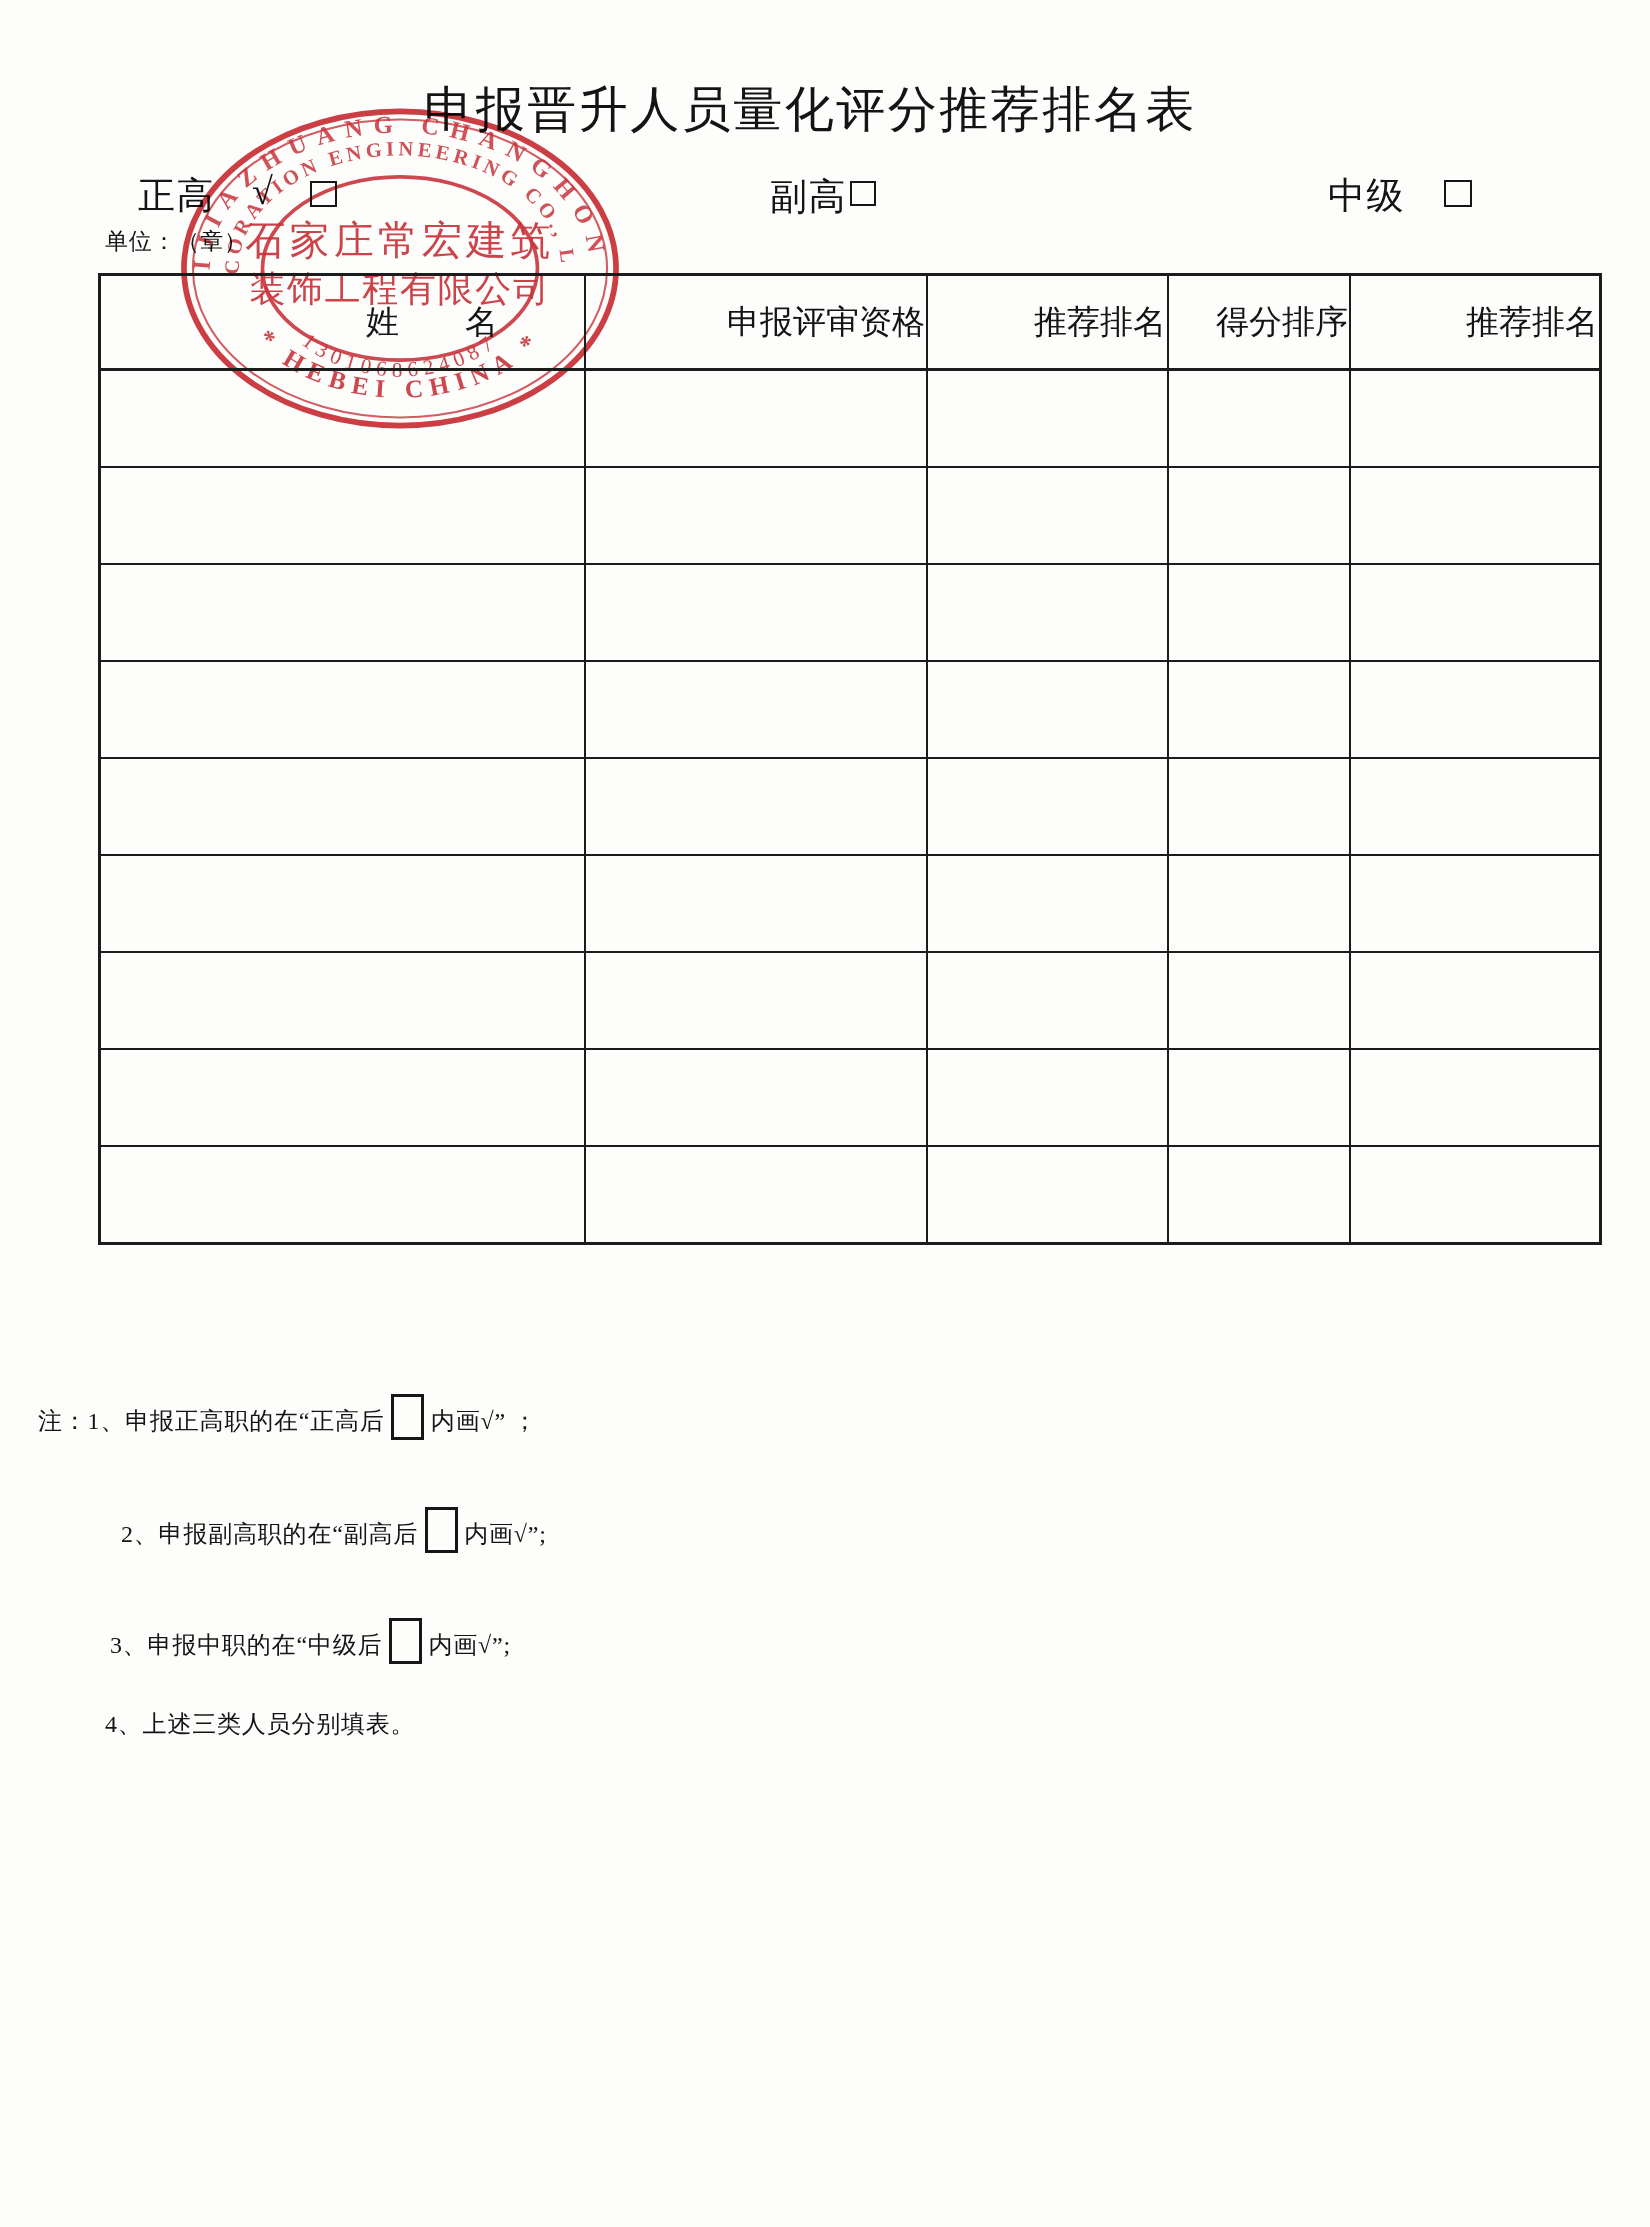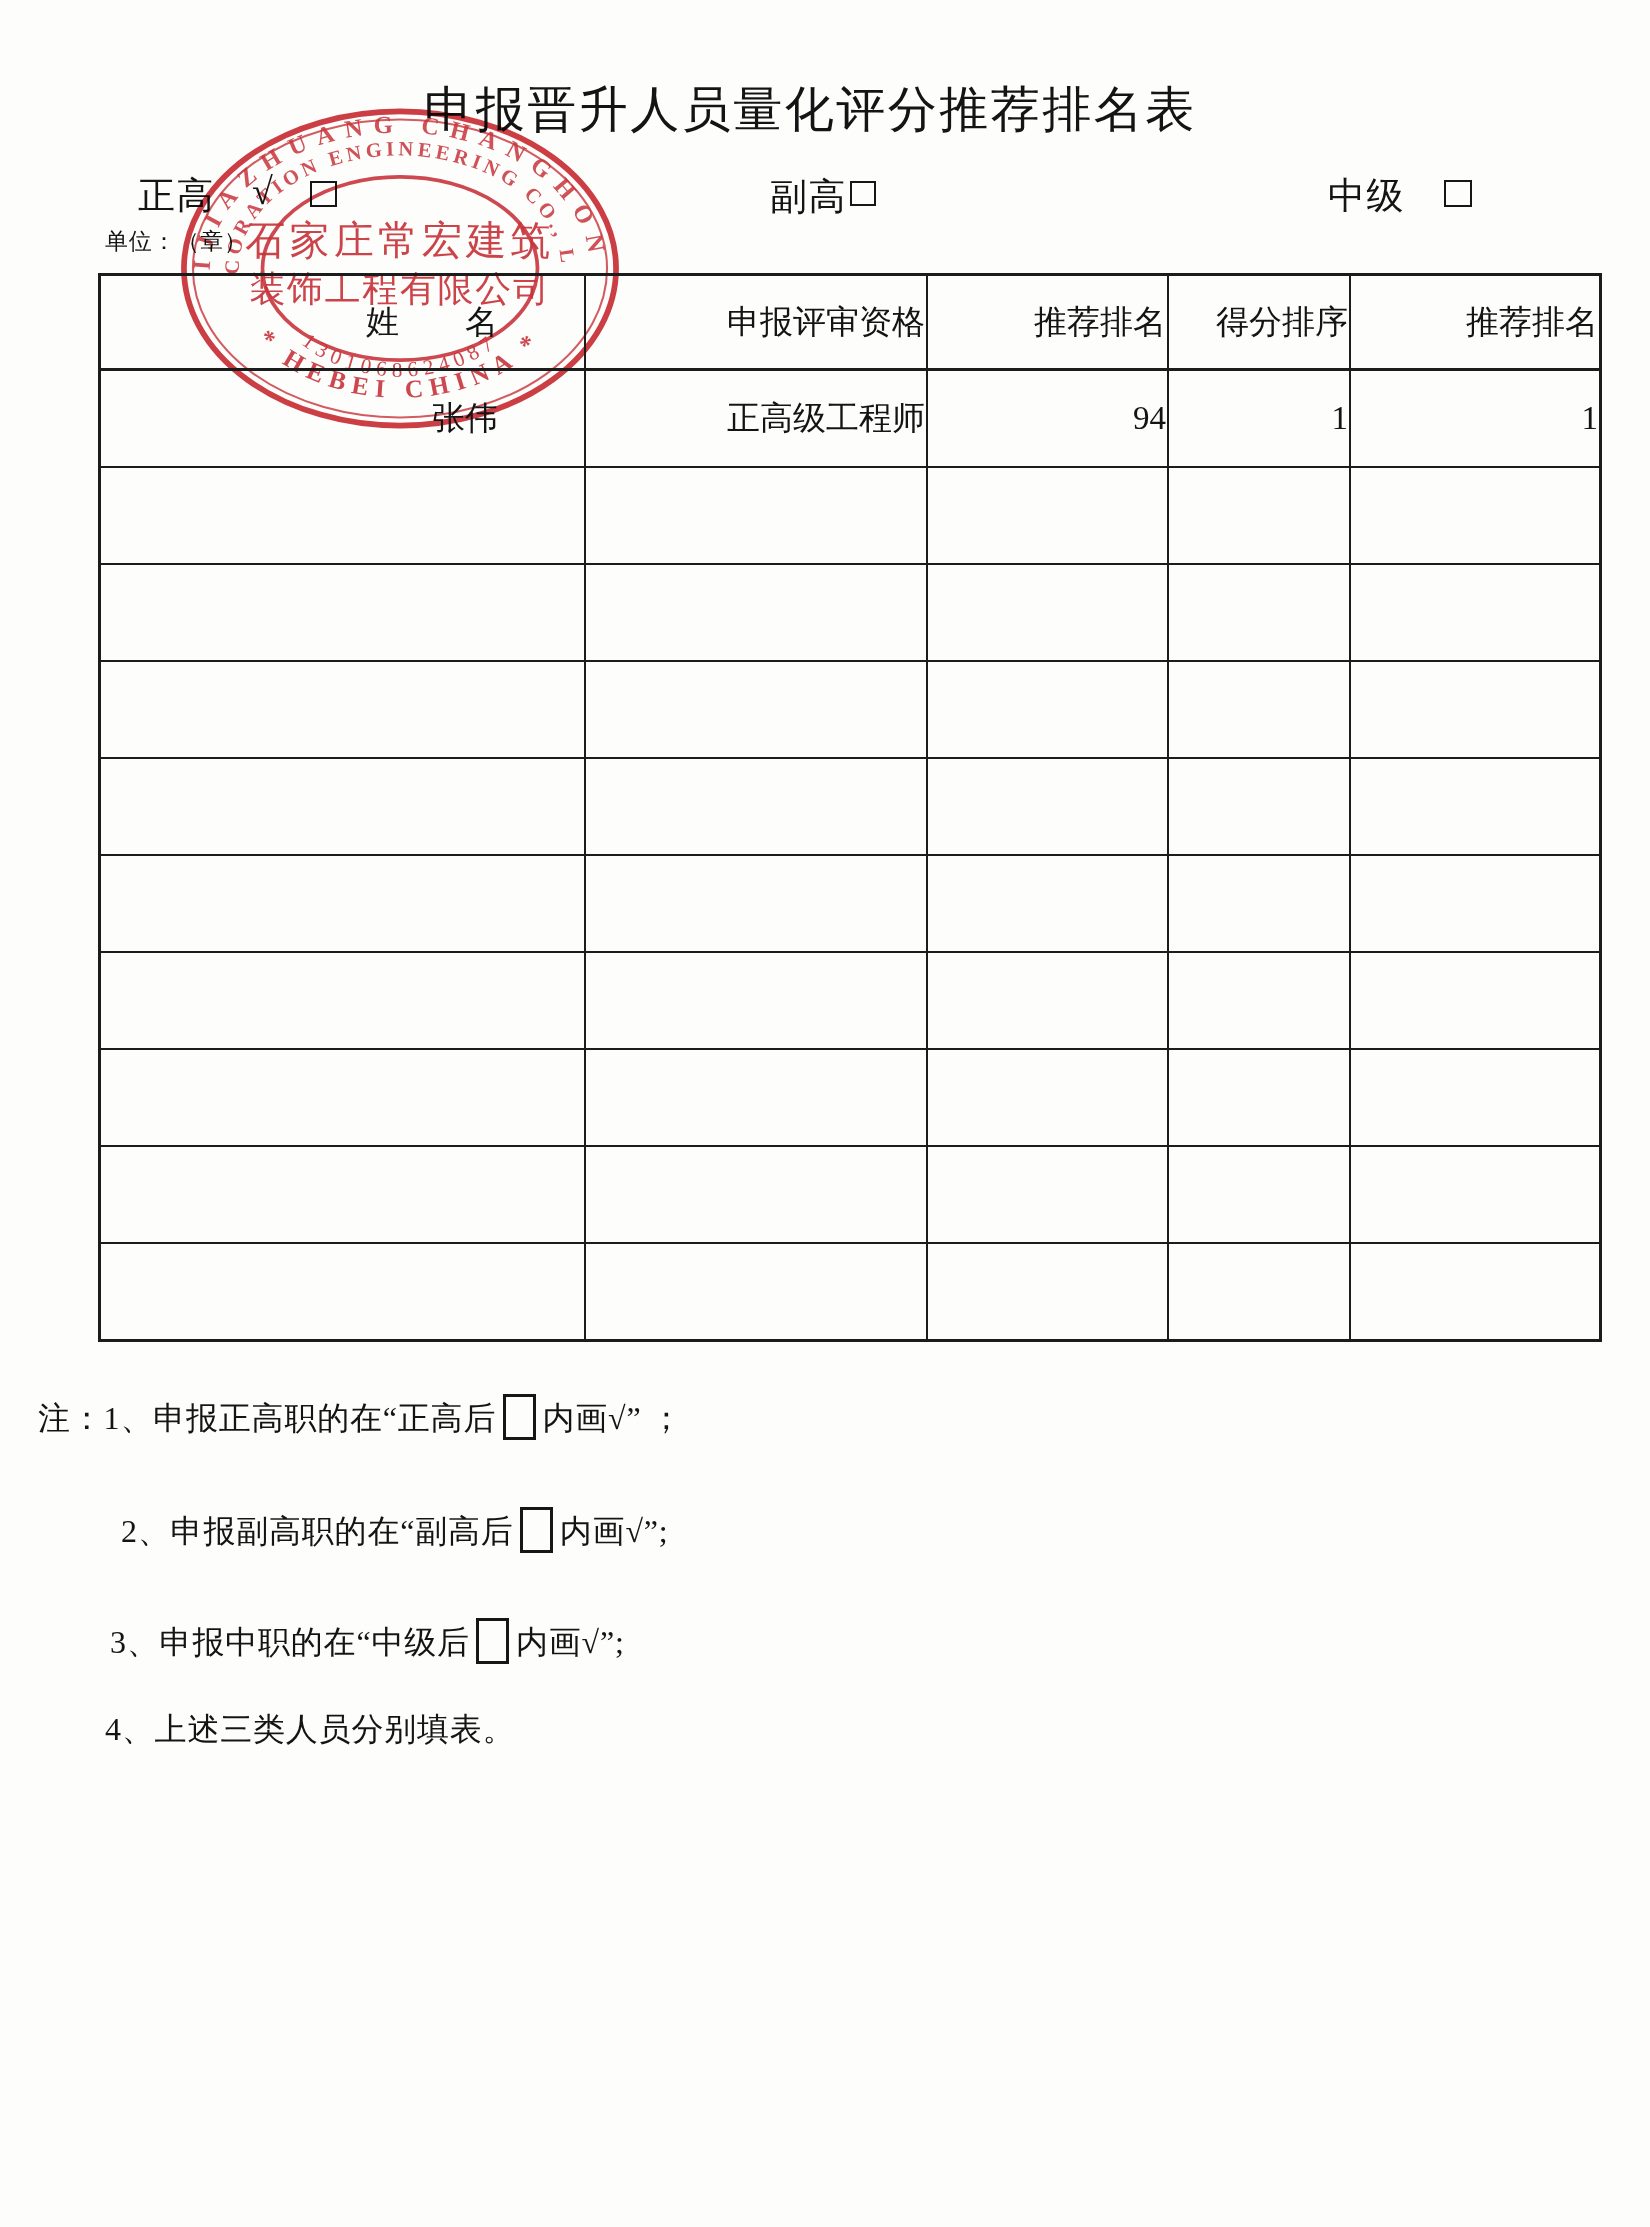--- a/index.html
+++ b/index.html
@@ -55,21 +55,21 @@
   #rank-table th{height:90px;border-bottom:3.3px solid #1c1c1c;}
   #rank-table td{height:93px;}
   #rank-table .c0{width:396px;}
   #rank-table .c1{width:338px;}
   #rank-table .c2{width:237px;}
   #rank-table .c3{width:178px;}
   #rank-table .c4{width:246px;}
   #rank-table th.c0, #rank-table td.c0{padding-right:86px;}
 
   
-  .note{font-size:32px;letter-spacing:0.8px;white-space:nowrap;}
+  .note{font-size:24px;letter-spacing:0.8px;white-space:nowrap;}
   .nbox{
     display:inline-block;box-sizing:border-box;
     width:33px;height:46px;border:3.3px solid #161616;
     vertical-align:-11.5px;margin:0 6.6px;
   }
 </style>
 </head>
 <body>
 
 <div id="title" class="abs">申报晋升人员量化评分推荐排名表</div>
@@ -121,27 +121,20 @@
     <tr>
       <th class="c0">姓　　名</th>
       <th class="c1">申报评审资格</th>
       <th class="c2">推荐排名</th>
       <th class="c3">得分排序</th>
       <th class="c4">推荐排名</th>
     </tr>
   </thead>
   <tbody>
     <tr>
-      <td class="c0">张伟</td>
-      <td class="c1">正高级工程师</td>
-      <td class="c2">94</td>
-      <td class="c3">1</td>
-      <td class="c4">1</td>
-    </tr>
-    <tr>
       <td class="c0"></td>
       <td class="c1"></td>
       <td class="c2"></td>
       <td class="c3"></td>
       <td class="c4"></td>
     </tr>
     <tr>
       <td class="c0"></td>
       <td class="c1"></td>
       <td class="c2"></td>

